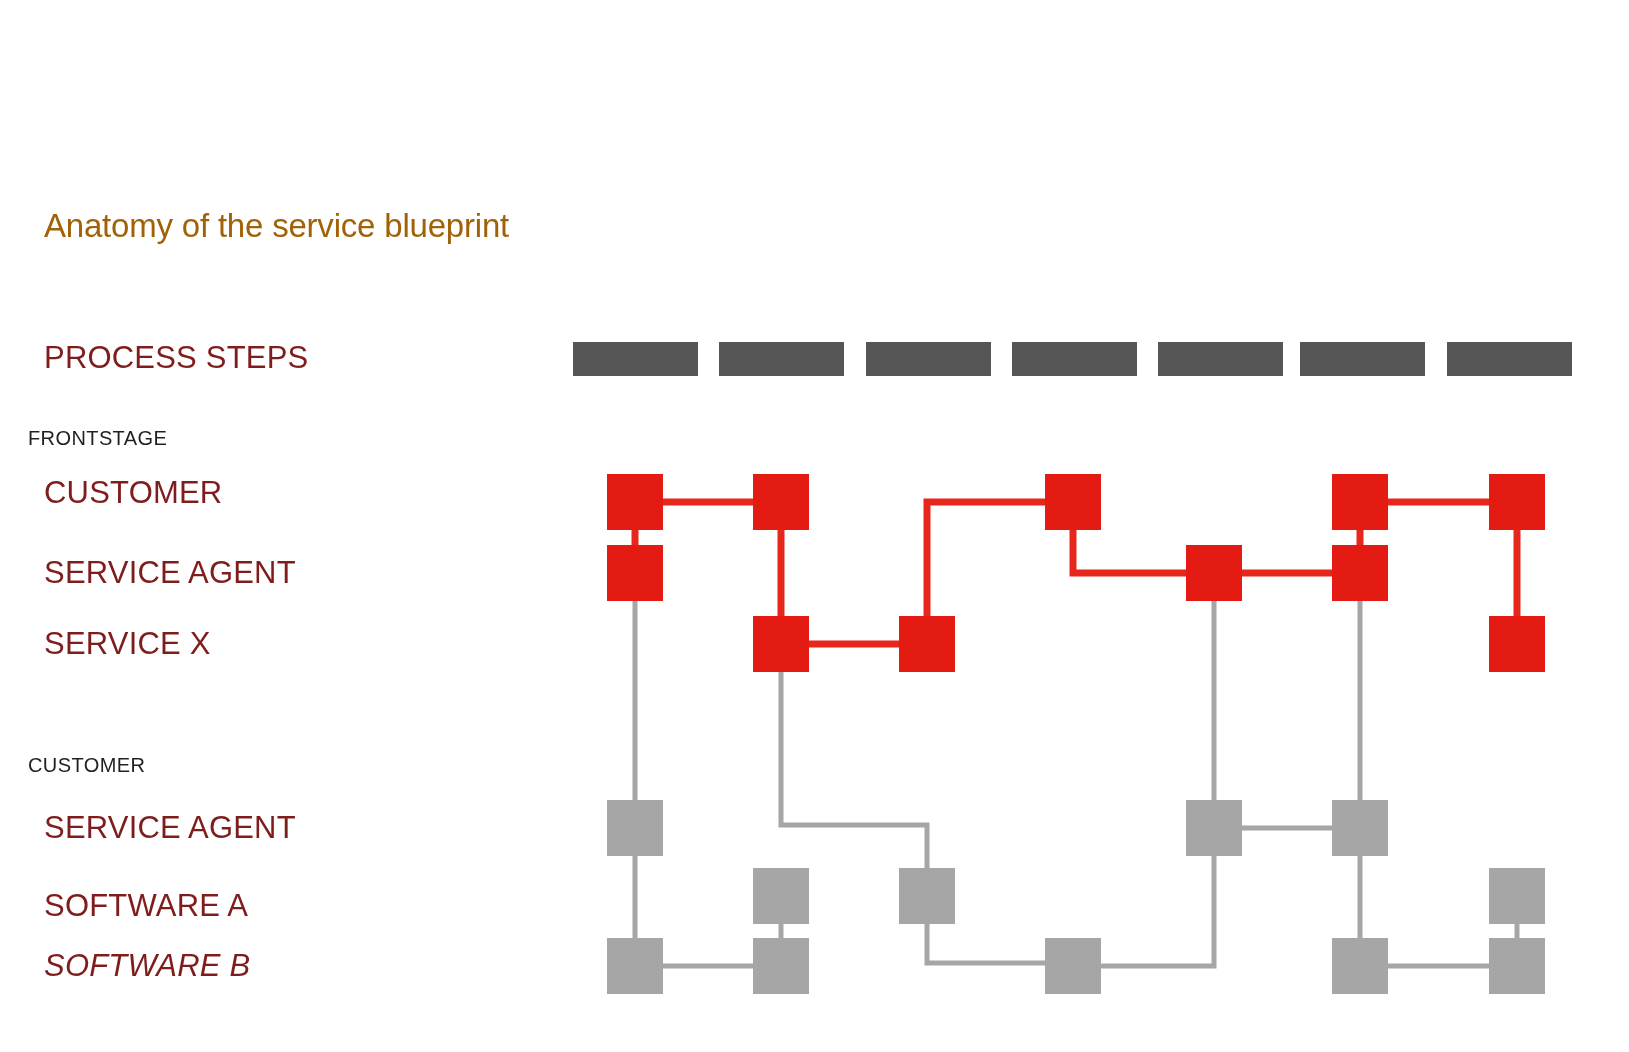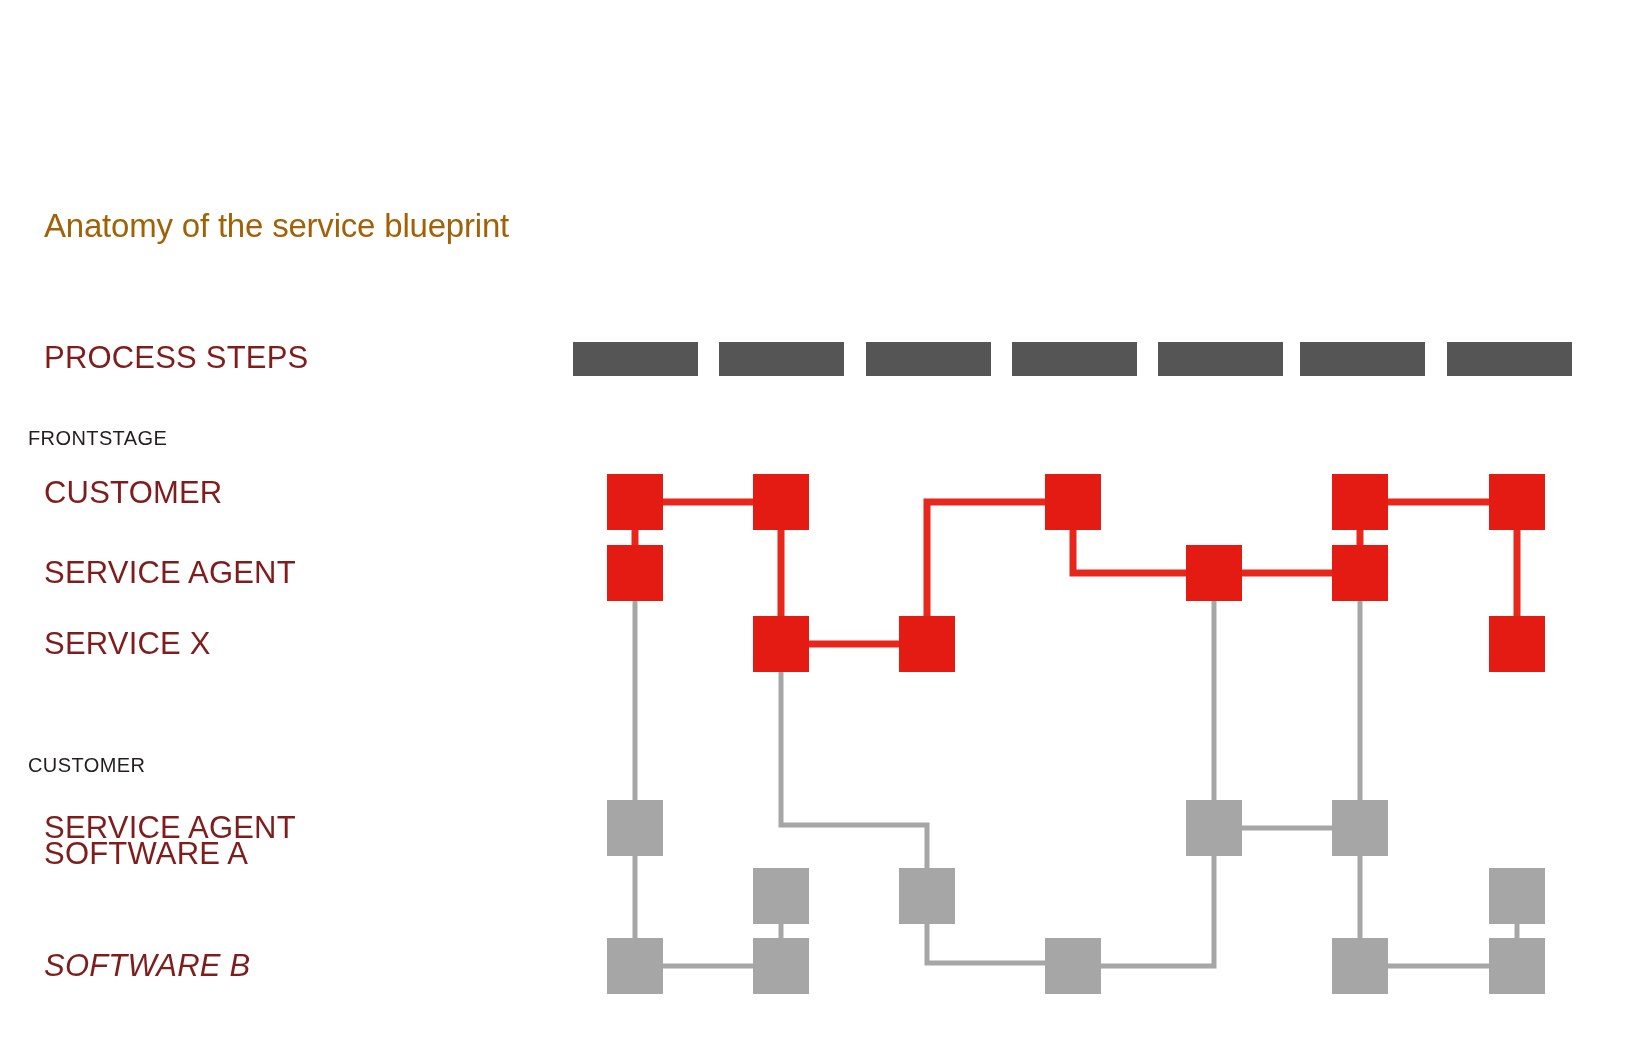--- a/index.html
+++ b/index.html
@@ -78,21 +78,21 @@
   <div class="row-label" style="top:477px;">CUSTOMER</div>
 
   <div class="row-label" style="top:557px;">SERVICE AGENT</div>
 
   <div class="row-label" style="top:628px;">SERVICE X</div>
 
   <div class="zone-label" style="top:755px;">CUSTOMER</div>
 
   <div class="row-label" style="top:812px;">SERVICE AGENT</div>
 
-  <div class="row-label" style="top:838px;">SOFTWARE A</div>
+  <div class="row-label" style="top:890px;">SOFTWARE A</div>
 
   <div class="row-label" style="top:950px;font-style:italic;">SOFTWARE B</div>
 
   <svg id="diagram" viewBox="0 0 1629 1052">
 
     <g id="process-step-bars">
         <rect x="573" y="342" width="125" height="34" fill="#555555"></rect>
         <rect x="719" y="342" width="125" height="34" fill="#555555"></rect>
         <rect x="866" y="342" width="125" height="34" fill="#555555"></rect>
         <rect x="1012" y="342" width="125" height="34" fill="#555555"></rect>

